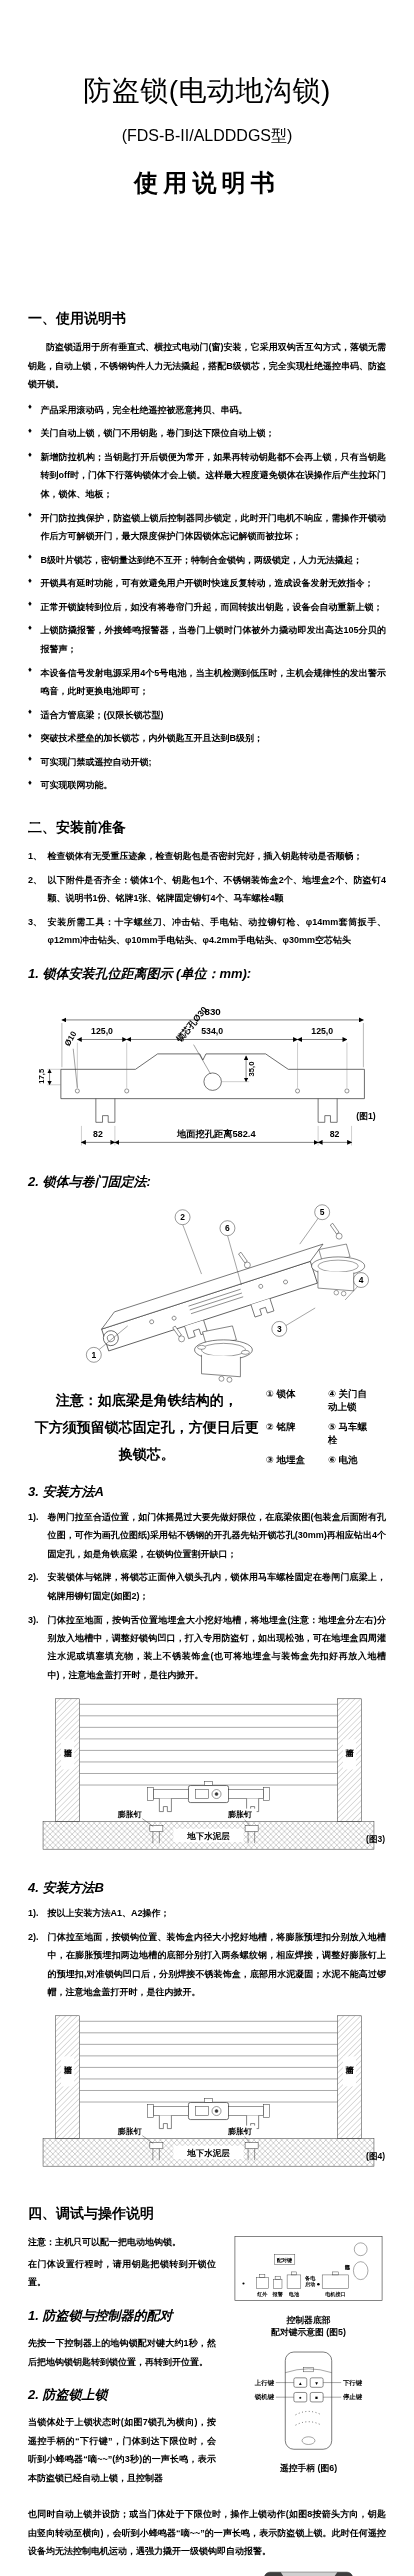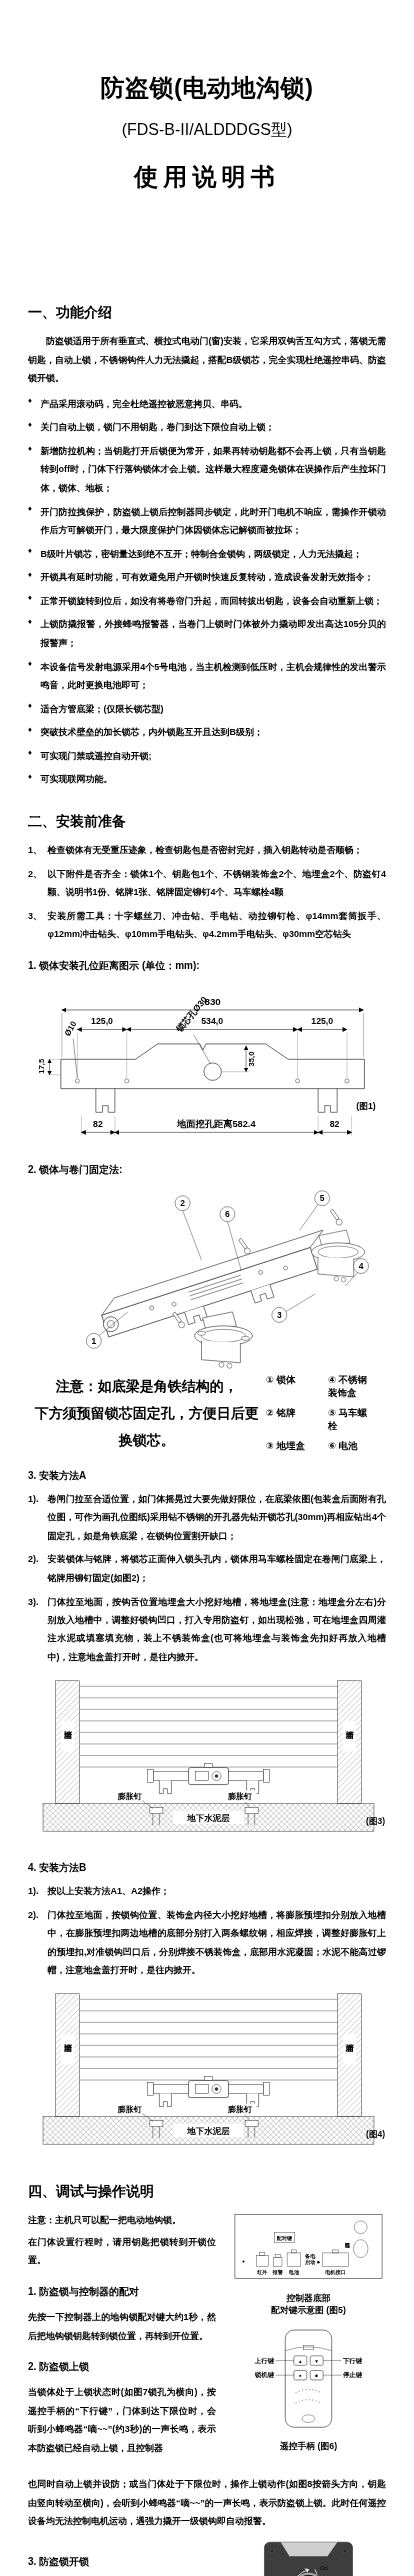--- a/index.html
+++ b/index.html
@@ -1,26 +1,26 @@
 <!DOCTYPE html>
 <html style="font-size:8.2px"><head>
 <meta charset="utf-8">
 <style>
   html,body{margin:0;padding:0;background:#fff;}
   body{font-family:"Liberation Sans","DejaVu Sans",sans-serif;color:#000;}
   .page{width:414px;height:2908px;margin:0 auto;background:#fff;box-sizing:border-box;
         padding:72px 28px 20.6px 28px;overflow:hidden;}
   
   .title-block{text-align:center;margin-bottom:111px;}
-  .t1{font-size:24px;font-weight:700;letter-spacing:0.5px;}
+  .t1{font-size:28px;font-weight:400;letter-spacing:0.5px;}
   .t2{font-size:16px;font-weight:400;margin-top:16px;}
   .t3{font-size:24px;font-weight:800;letter-spacing:5.2px;margin-top:20px;}
   
   h2{font-size:14px;font-weight:800;margin:24px 0 10.3px 0;}
-  h3{font-size:10px;font-weight:700;margin:15.5px 0 7.2px 0;}
+  h3{font-size:13px;font-weight:700;margin:15.5px 0 7.2px 0;font-style:italic;}
   
   p,.t{font-size:9px;font-weight:600;line-height:2.05;text-align:justify;}
   .intro{text-indent:2em;margin:0 0 7.2px 0;}
   ul.features{list-style:none;margin:0;padding:0;}
   ul.features li{display:grid;grid-template-columns:12.4px 1fr;margin-bottom:5.2px;}
   .mk{font-size:7.7px;font-weight:700;padding-top:1.5px;}
   ol.plain{list-style:none;margin:0;padding:0;}
   ol.plain li{display:grid;grid-template-columns:19.6px 1fr;margin-bottom:5.2px;}
   .num{font-size:9px;font-weight:600;line-height:2.05;}
   
@@ -45,21 +45,21 @@
 
 <div class="page">
 
   <header class="title-block">
     <div class="t1">防盗锁(电动地沟锁)</div>
     <div class="t2">(FDS-B-II/ALDDDGS型)</div>
     <div class="t3">使用说明书</div>
   </header>
 
   <section>
-    <h2>一、功能介绍</h2>
+    <h2>一、使用说明书</h2>
     <p class="intro">防盗锁适用于所有垂直式、横拉式电动门(窗)安装，它采用双钩舌互勾方式，落锁无需钥匙，自动上锁，不锈钢钩件人力无法撬起，搭配B级锁芯，完全实现杜绝遥控串码、防盗锁开锁。</p>
     <ul class="features">
       <li>
           <span class="mk">♦</span>
           <span class="t">产品采用滚动码，完全杜绝遥控被恶意拷贝、串码。</span>
         </li>
       <li>
           <span class="mk">♦</span>
           <span class="t">关门自动上锁，锁门不用钥匙，卷门到达下限位自动上锁；</span>
         </li>
@@ -264,21 +264,21 @@
           <text x="504" y="264">3</text>
         </g>
       </svg>
       <div class="fig2foot">
         <div class="fig2note">
           <div>注意：如底梁是角铁结构的，</div>
           <div>下方须预留锁芯固定孔，方便日后更换锁芯。</div>
         </div>
         <div class="legend">
           <span>① 锁体</span>
-          <span>④ 不锈钢装饰盒</span>
+          <span>④ 关门自动上锁</span>
           <span>② 铭牌</span>
           <span>⑤ 马车螺栓</span>
           <span>③ 地埋盒</span>
           <span>⑥ 电池</span>
         </div>
       </div>
     </div>
 
     <h3>3. 安装方法A</h3>
     <ol class="plain">

